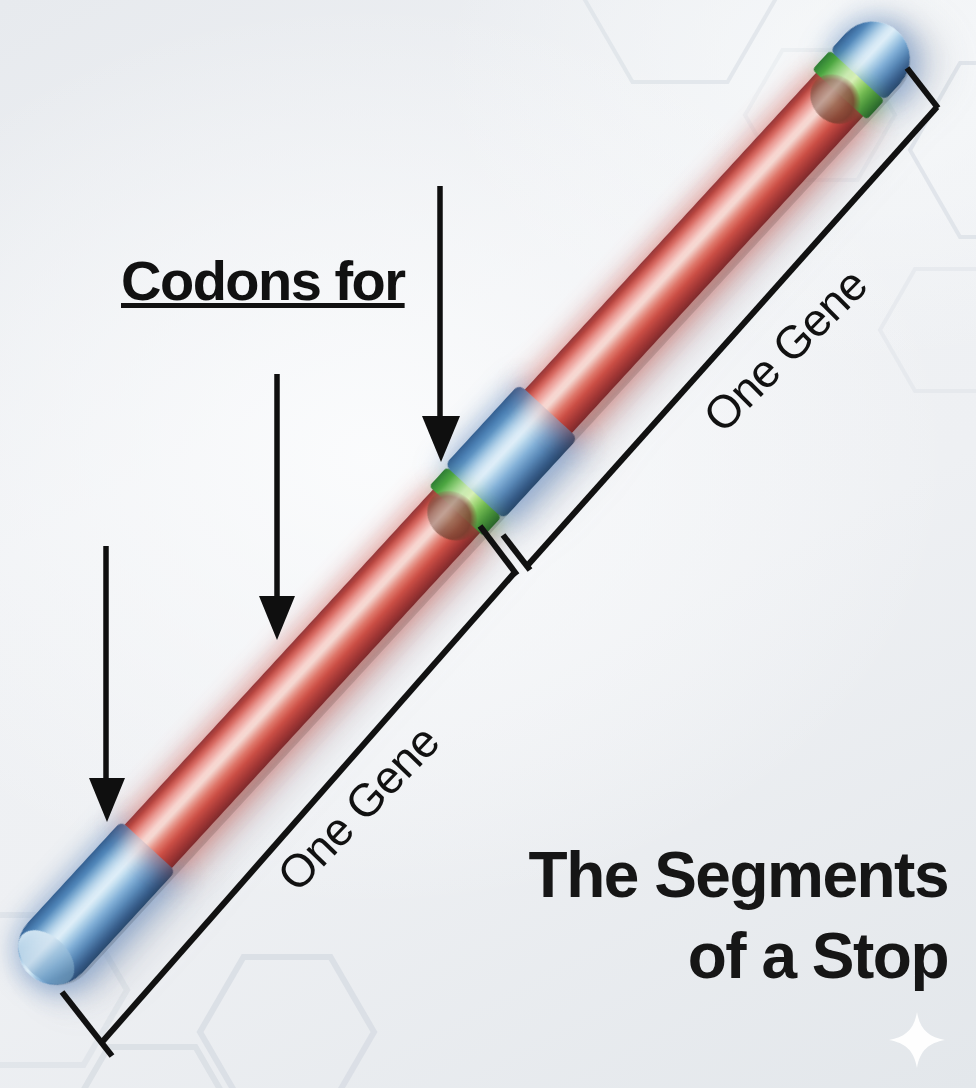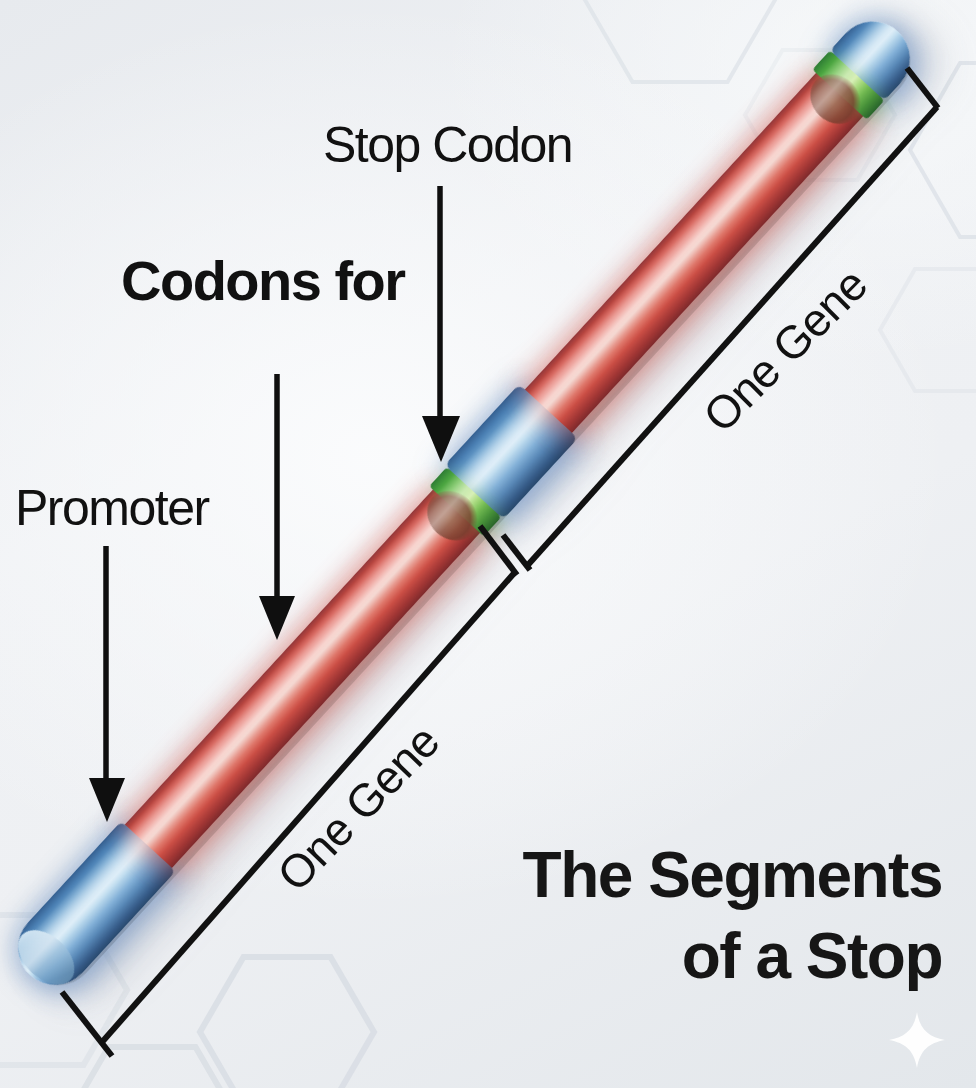--- a/index.html
+++ b/index.html
@@ -57,27 +57,27 @@
   .tube-opening.mid{left:601px;}
   .tube-opening.top{left:1167px;}
   .rod::after{ 
     content:"";position:absolute;inset:0;border-radius:40px;z-index:4;
     background:linear-gradient(180deg, rgba(255,255,255,0) 16%, rgba(255,255,255,.28) 30%, rgba(255,255,255,.42) 40%, rgba(255,255,255,.1) 54%, rgba(0,0,0,0) 66%, rgba(0,0,0,.07) 82%, rgba(0,0,0,.14) 97%);
   }
 
   
   .lbl{position:absolute;z-index:3;white-space:nowrap;}
   .stop-codon{left:323px;top:118px;font-size:50px;letter-spacing:-1.5px;line-height:55px;}
-  .codons{left:121px;top:251px;font-size:56px;font-weight:bold;letter-spacing:-1.5px;line-height:60px;}
+  .codons{left:121px;top:251px;font-size:56px;font-weight:bold;letter-spacing:-1.5px;line-height:60px;text-decoration:underline;}
   .promoter{left:15px;top:481px;font-size:50px;letter-spacing:-1.5px;line-height:55px;}
   .one-gene{font-size:46px;letter-spacing:-.5px;}
   .one-gene-1{left:358px;top:808px;transform:translate(-50%,-50%) rotate(-46deg);}
   .one-gene-2{left:785px;top:350px;transform:translate(-50%,-50%) rotate(-45deg);}
   .title{
-    right:34px;top:835px;text-align:right;color:#161616;
+    right:28px;top:835px;text-align:right;color:#161616;
     font-size:64px;font-weight:bold;letter-spacing:-1.5px;line-height:81px;
   }
 </style>
 </head>
 <body>
 
 <div class="canvas">
 
   <svg id="bg" class="layer" width="976" height="1088" viewBox="0 0 976 1088">
     <g fill="none" stroke="#d9dee4" stroke-width="6">
@@ -120,27 +120,25 @@
     <g stroke="#111" stroke-width="6" fill="none">
       <line x1="62" y1="992" x2="112" y2="1056"></line>
       <line x1="103" y1="1041" x2="516" y2="571"></line>
       <line x1="480" y1="526" x2="517" y2="575"></line>
       <line x1="503" y1="535" x2="530" y2="570"></line>
       <line x1="527" y1="566" x2="937" y2="107"></line>
       <line x1="907" y1="68" x2="938" y2="108"></line>
     </g>
   </svg>
 
-  <div class="lbl stop-codon">Stop Codon</div>
 
   <div class="lbl codons">
     <div>Codons for</div>
   </div>
 
-  <div class="lbl promoter">Promoter</div>
 
   <div class="lbl one-gene one-gene-1">One Gene</div>
 
   <div class="lbl one-gene one-gene-2">One Gene</div>
 
   <div class="lbl title">
     <div>The Segments</div>
     <div>of a Stop</div>
   </div>
 

